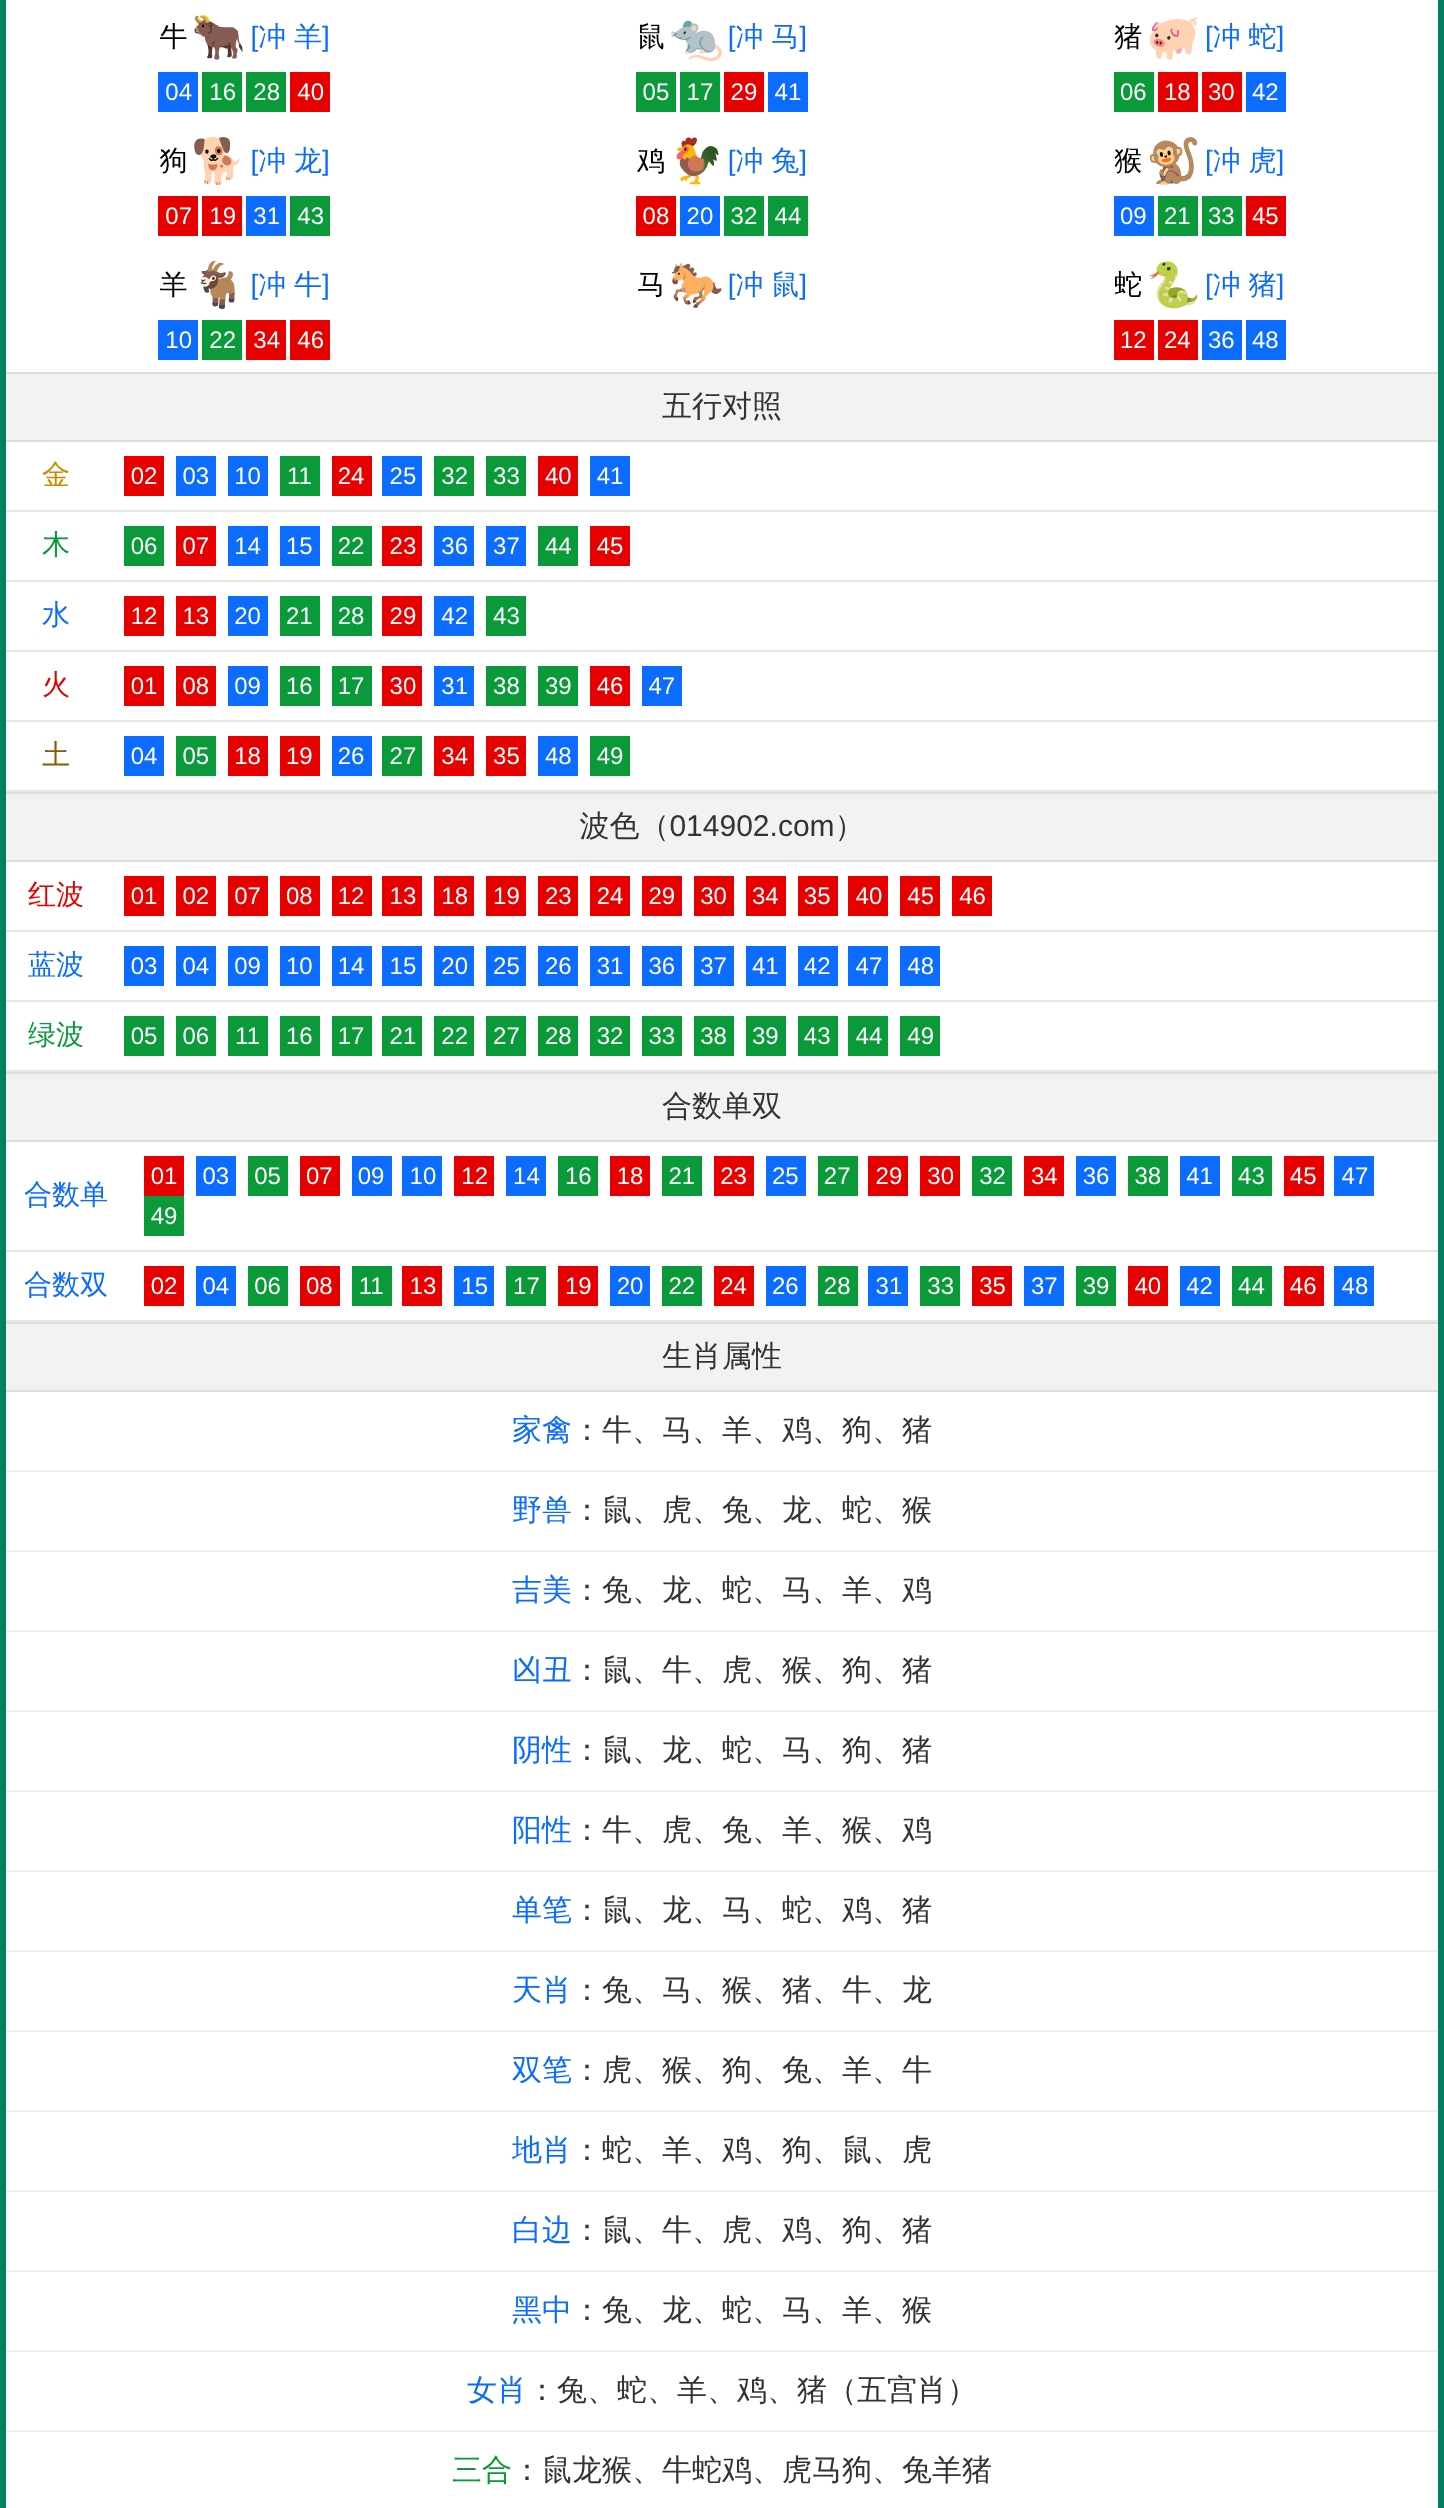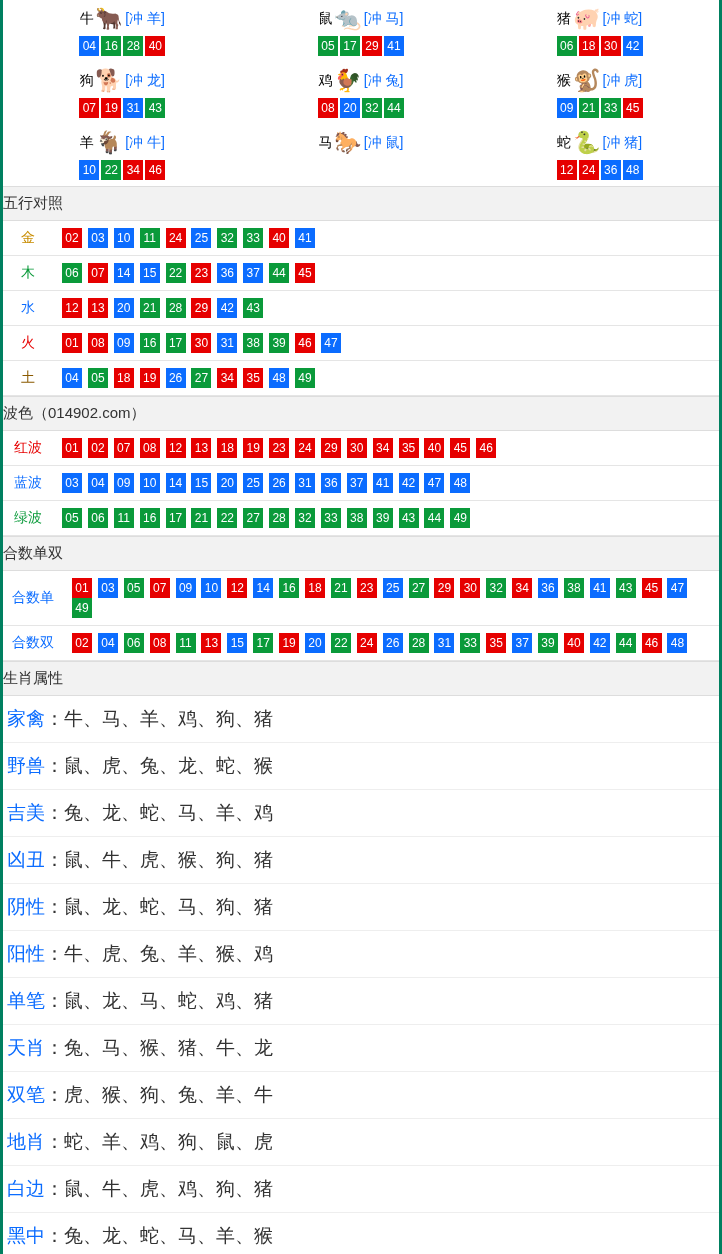--- a/index.html
+++ b/index.html
@@ -10,35 +10,35 @@
   .zodiac-title { display: inline-flex; align-items: center; gap: 2px; font-size: 14px; }
   .zodiac-title .name { color: #000; }
   .zodiac-title .conflict { color: #0b6cff; }
   .icon-emoji { font-size: 22px; line-height: 1; }
   .nums { margin-top: 6px; }
   .num { display: inline-block; width: 20px; height: 20px; line-height: 20px; text-align: center; color: #fff; font-size: 12px; margin: 0 1px; }
   .num.r { background: #e60000; }
   .num.b { background: #0b6cff; }
   .num.g { background: #0a9a3a; }
 
-  .section-header { background: #f2f2f2; font-size: 15px; padding: 7px 0; border-top: 1px solid #ddd; border-bottom: 1px solid #ddd; color: #333; }
+  .section-header { background: #f2f2f2; text-align: center; font-size: 15px; padding: 7px 0; border-top: 1px solid #ddd; border-bottom: 1px solid #ddd; color: #333; }
 
   table.dt { width: 100%; border-collapse: collapse; }
   table.dt td { border-bottom: 1px solid #e5e5e5; padding: 7px 8px; vertical-align: middle; font-size: 14px; }
   table.dt td.lbl { width: 50px; text-align: center; }
   .lbl-金 { color: #c88c00; }
   .lbl-木 { color: #0a9a3a; }
   .lbl-水 { color: #0b6cff; }
   .lbl-火 { color: #e60000; }
   .lbl-土 { color: #8a5a00; }
   .lbl-red { color: #e60000; }
   .lbl-blue { color: #0b6cff; }
   .lbl-green { color: #0a9a3a; }
 
-  .attr-row { padding: 10px 4px; border-bottom: 1px solid #eee; font-size: 19px; }
+  .attr-row { text-align: center; padding: 10px 4px; border-bottom: 1px solid #eee; font-size: 15px; }
   .attr-row .k { color: #0b6cff; }
   .attr-row .k2 { color: #0a9a3a; }
   .attr-row .v { color: #333; }
 </style>
 </head>
 <body>
 
 <div class="wrap">
 
   <div class="zodiac-grid" id="zodiac-grid">

